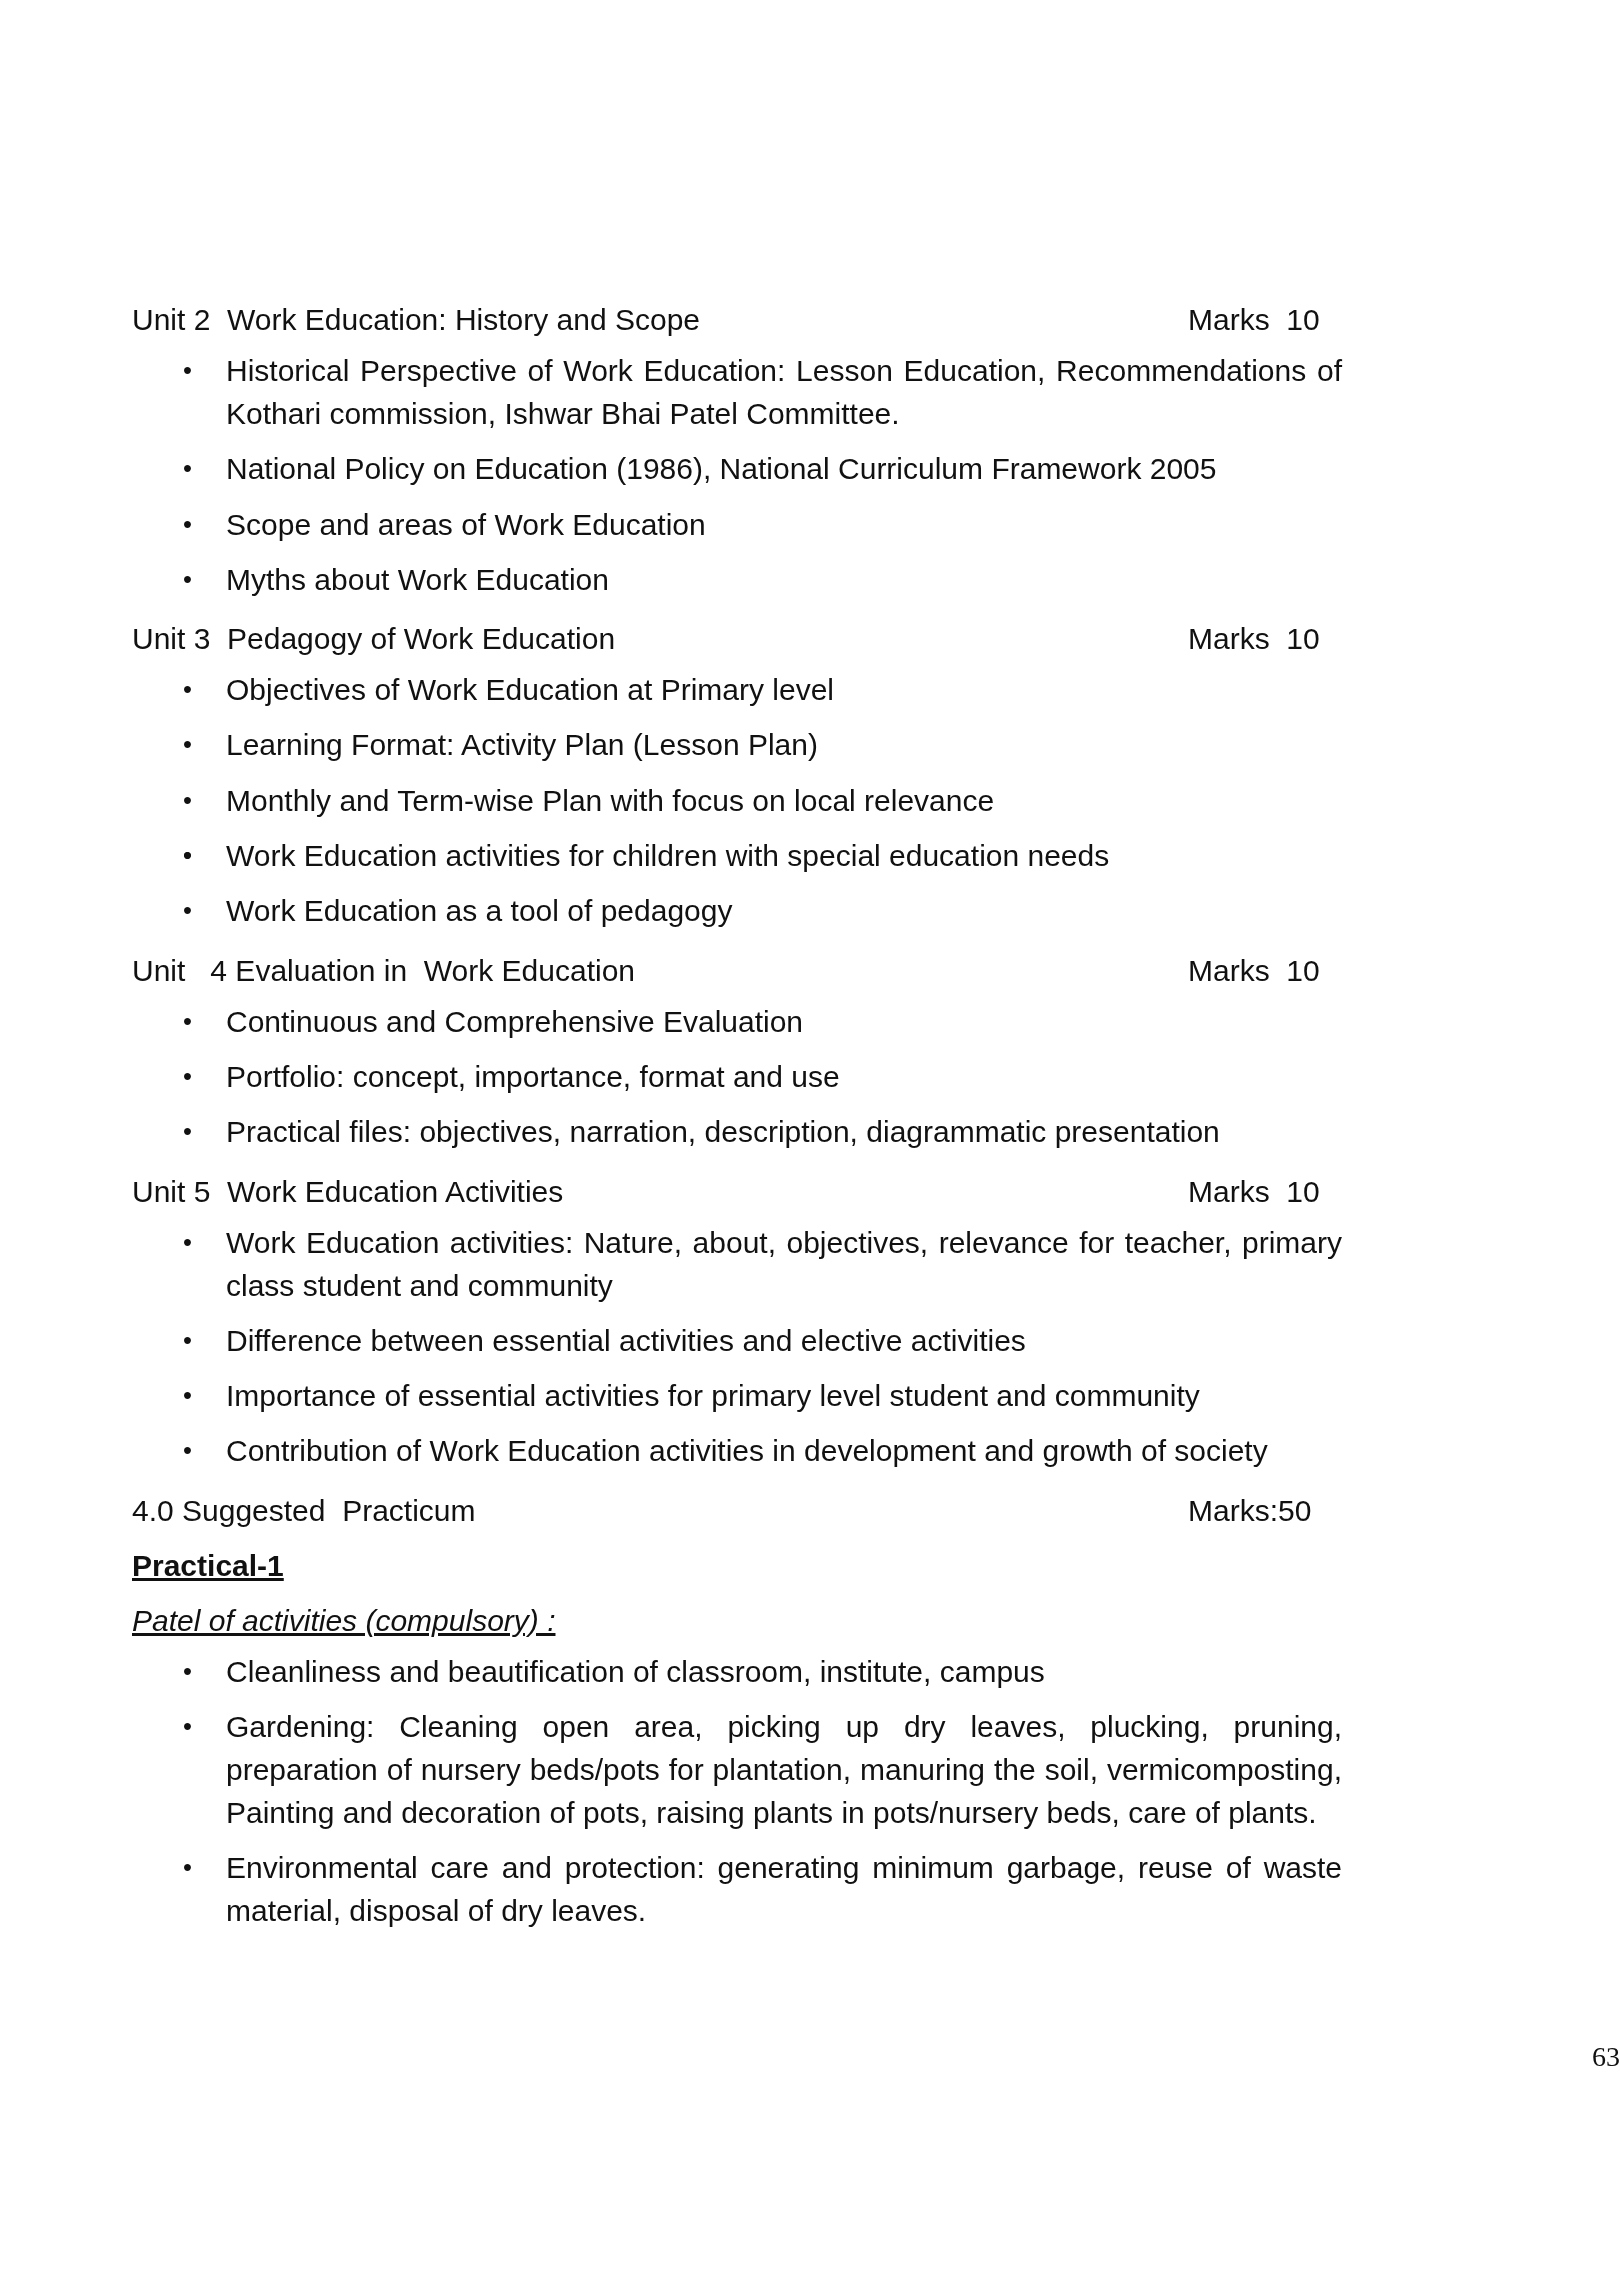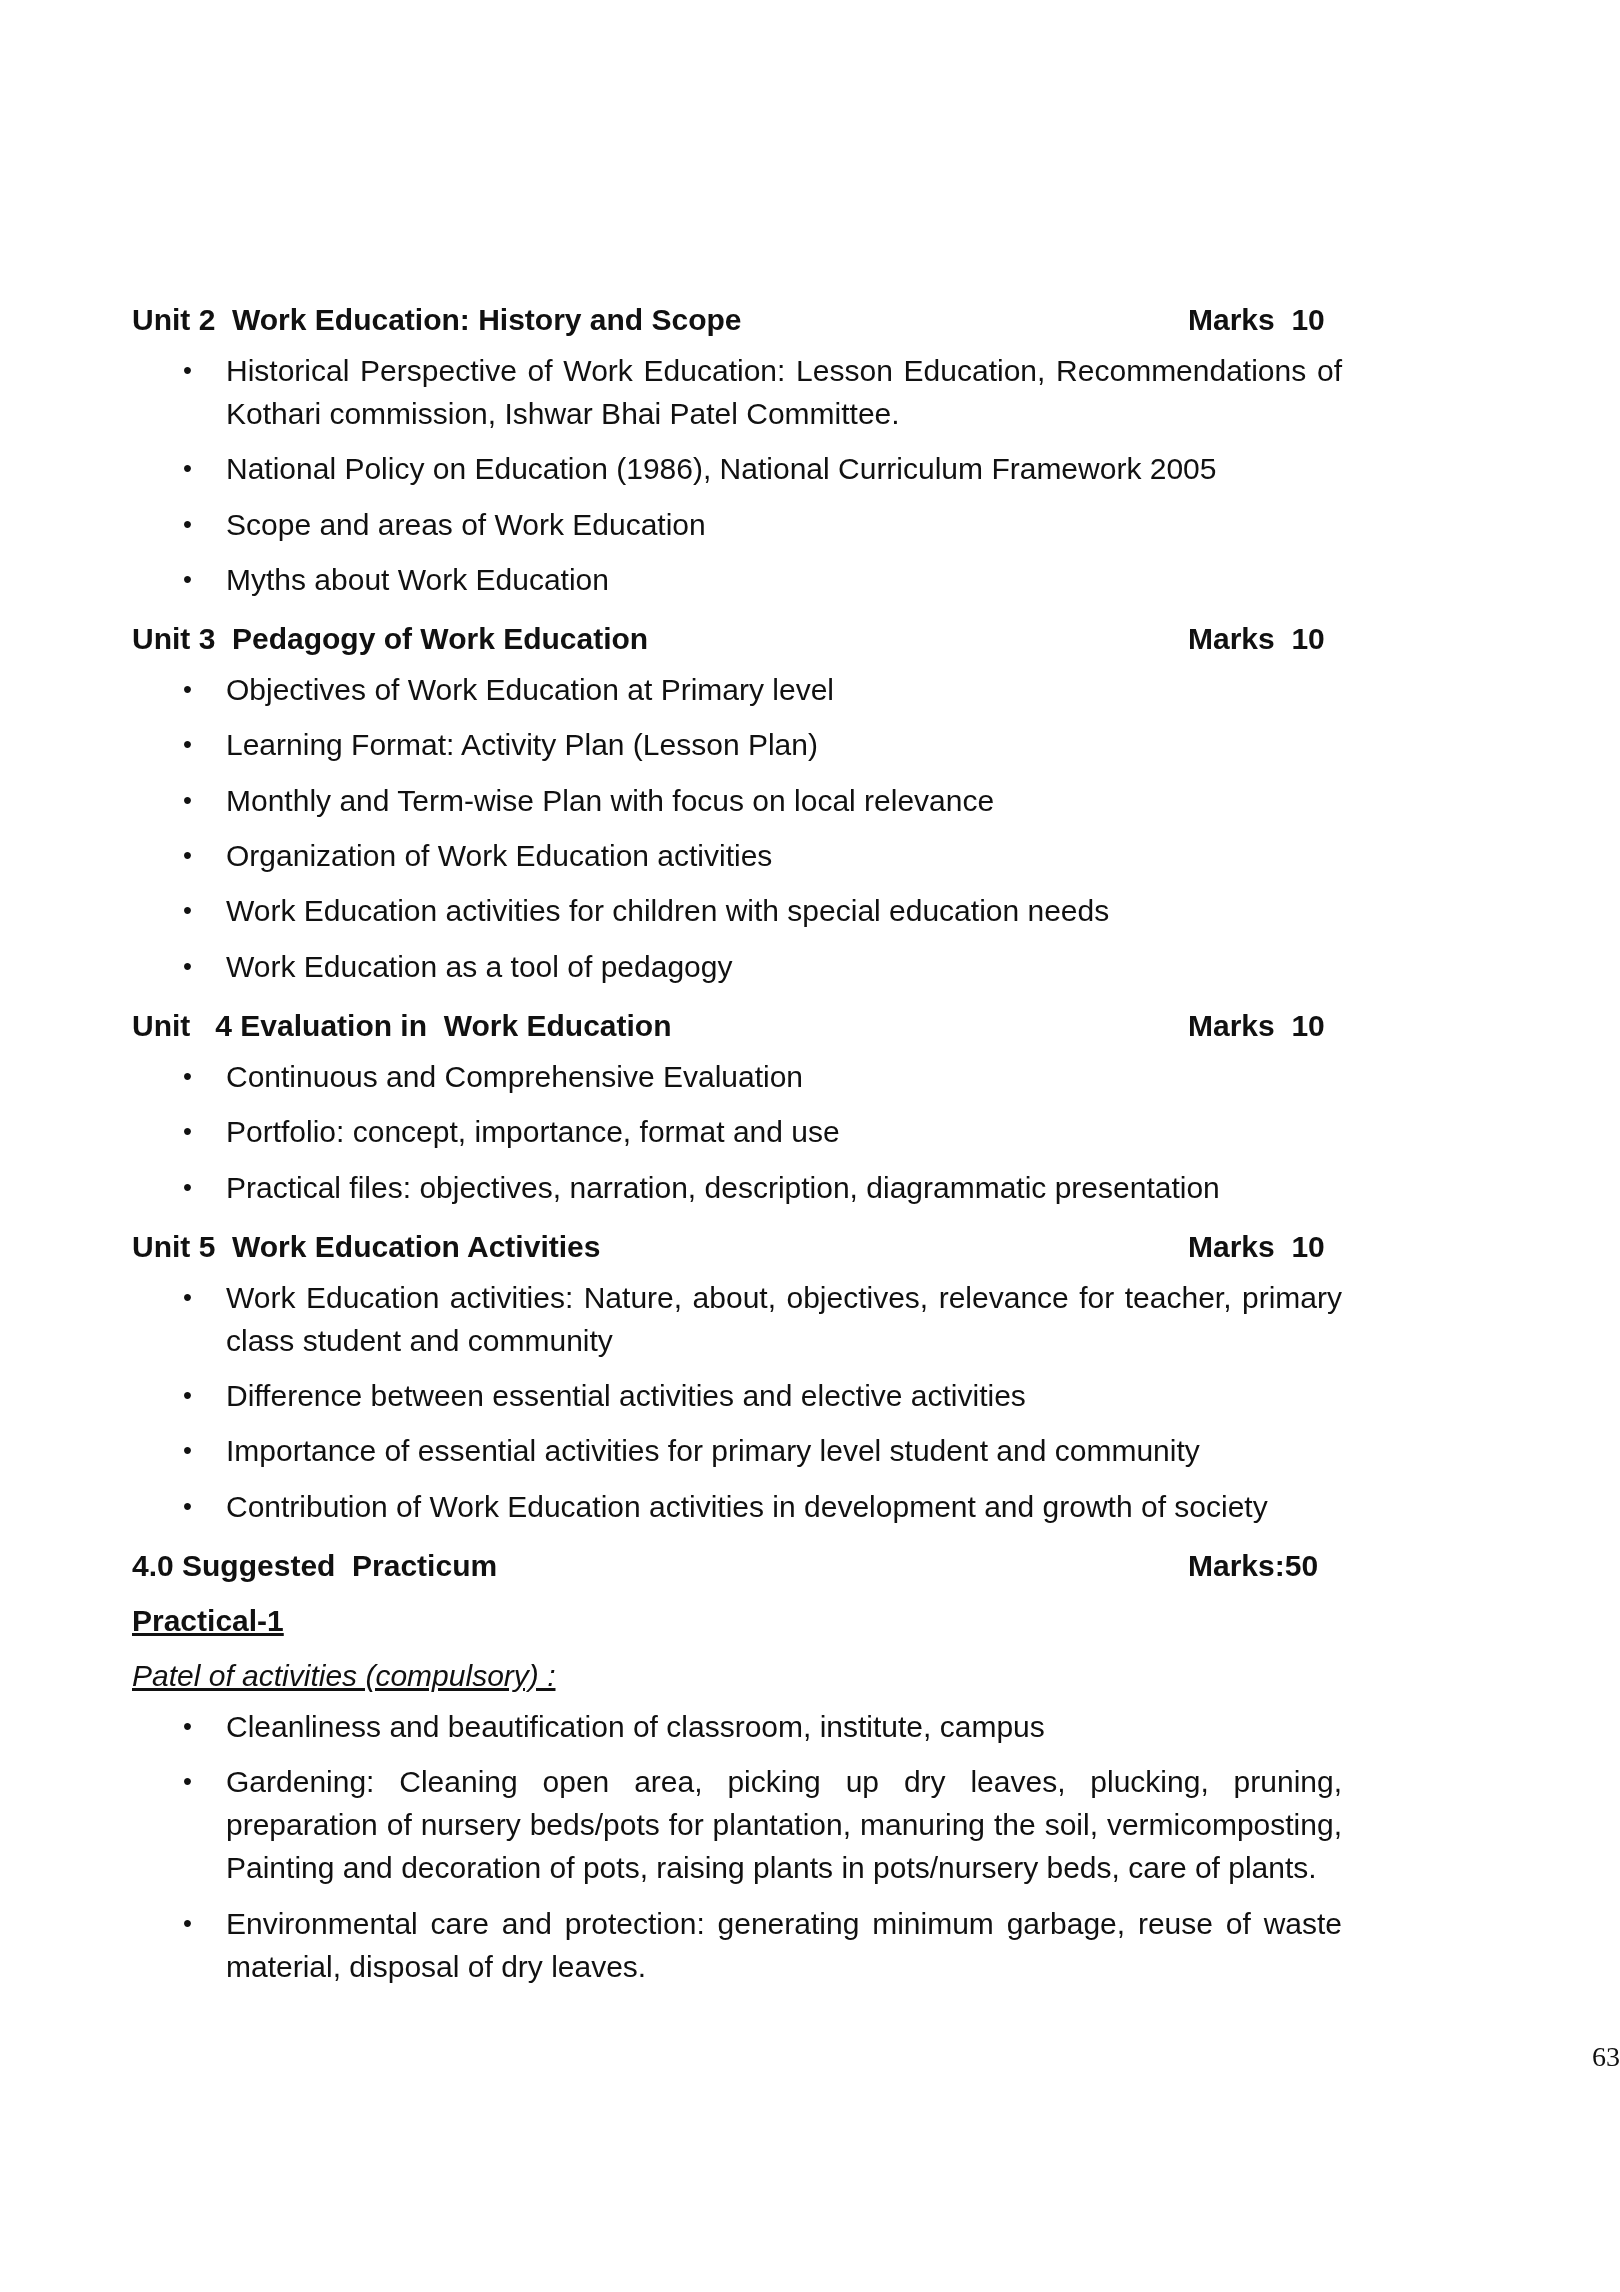--- a/index.html
+++ b/index.html
@@ -1,19 +1,19 @@
 <!DOCTYPE html>
 <html><head>
 <meta charset="utf-8">
 <style>
   html, body { margin:0; padding:0; background:#ffffff; }
   body { width:1620px; height:2293px; position:relative; overflow:hidden;
          font-family:"Liberation Sans", sans-serif; color:#111; }
   .page { position:absolute; left:132px; top:294px; width:1210px; }
-  .heading { display:flex; justify-content:space-between; font-weight:bold;
+  .heading { display:flex; justify-content:space-between; font-weight:normal;
              font-size:30px; height:55px; line-height:51px; }
   .heading .marks { width:154px; text-align:left; white-space:pre;margin-left:48px; }
   .heading .title { white-space:pre; }
   ul { list-style:none; margin:0; padding:0; }
   li { position:relative; padding-left:94px; font-size:30px; line-height:43px;
        margin-bottom:12.3px; text-align:justify; text-align-last:left; }
   li .bullet { position:absolute; left:51px; top:0; font-size:25.5px; }
   .sub { font-size:30px; height:55px; line-height:51px; white-space:pre;text-decoration:underline; }
   .sub.bold { font-weight:bold; }
   .sub.italic { font-style:italic; }
@@ -37,21 +37,21 @@
   </ul>
 
   <div class="heading">
     <span class="title">Unit 3  Pedagogy of Work Education</span>
     <span class="marks">Marks  10</span>
   </div>
   <ul>
     <li><span class="bullet">•</span><span>Objectives of Work Education at Primary level</span></li>
     <li><span class="bullet">•</span><span>Learning Format: Activity Plan (Lesson Plan)</span></li>
     <li><span class="bullet">•</span><span>Monthly and Term-wise Plan with focus on local relevance</span></li>
-    <li><span class="bullet">•</span><span>Organization of Work Education activities</span></li>
+    <li><span class="bullet">•</span></li>
     <li><span class="bullet">•</span><span>Work Education activities for children with special education needs</span></li>
     <li><span class="bullet">•</span><span>Work Education as a tool of pedagogy</span></li>
   </ul>
 
   <div class="heading">
     <span class="title">Unit   4 Evaluation in  Work Education</span>
     <span class="marks">Marks  10</span>
   </div>
   <ul>
     <li><span class="bullet">•</span><span>Continuous and Comprehensive Evaluation</span></li>

